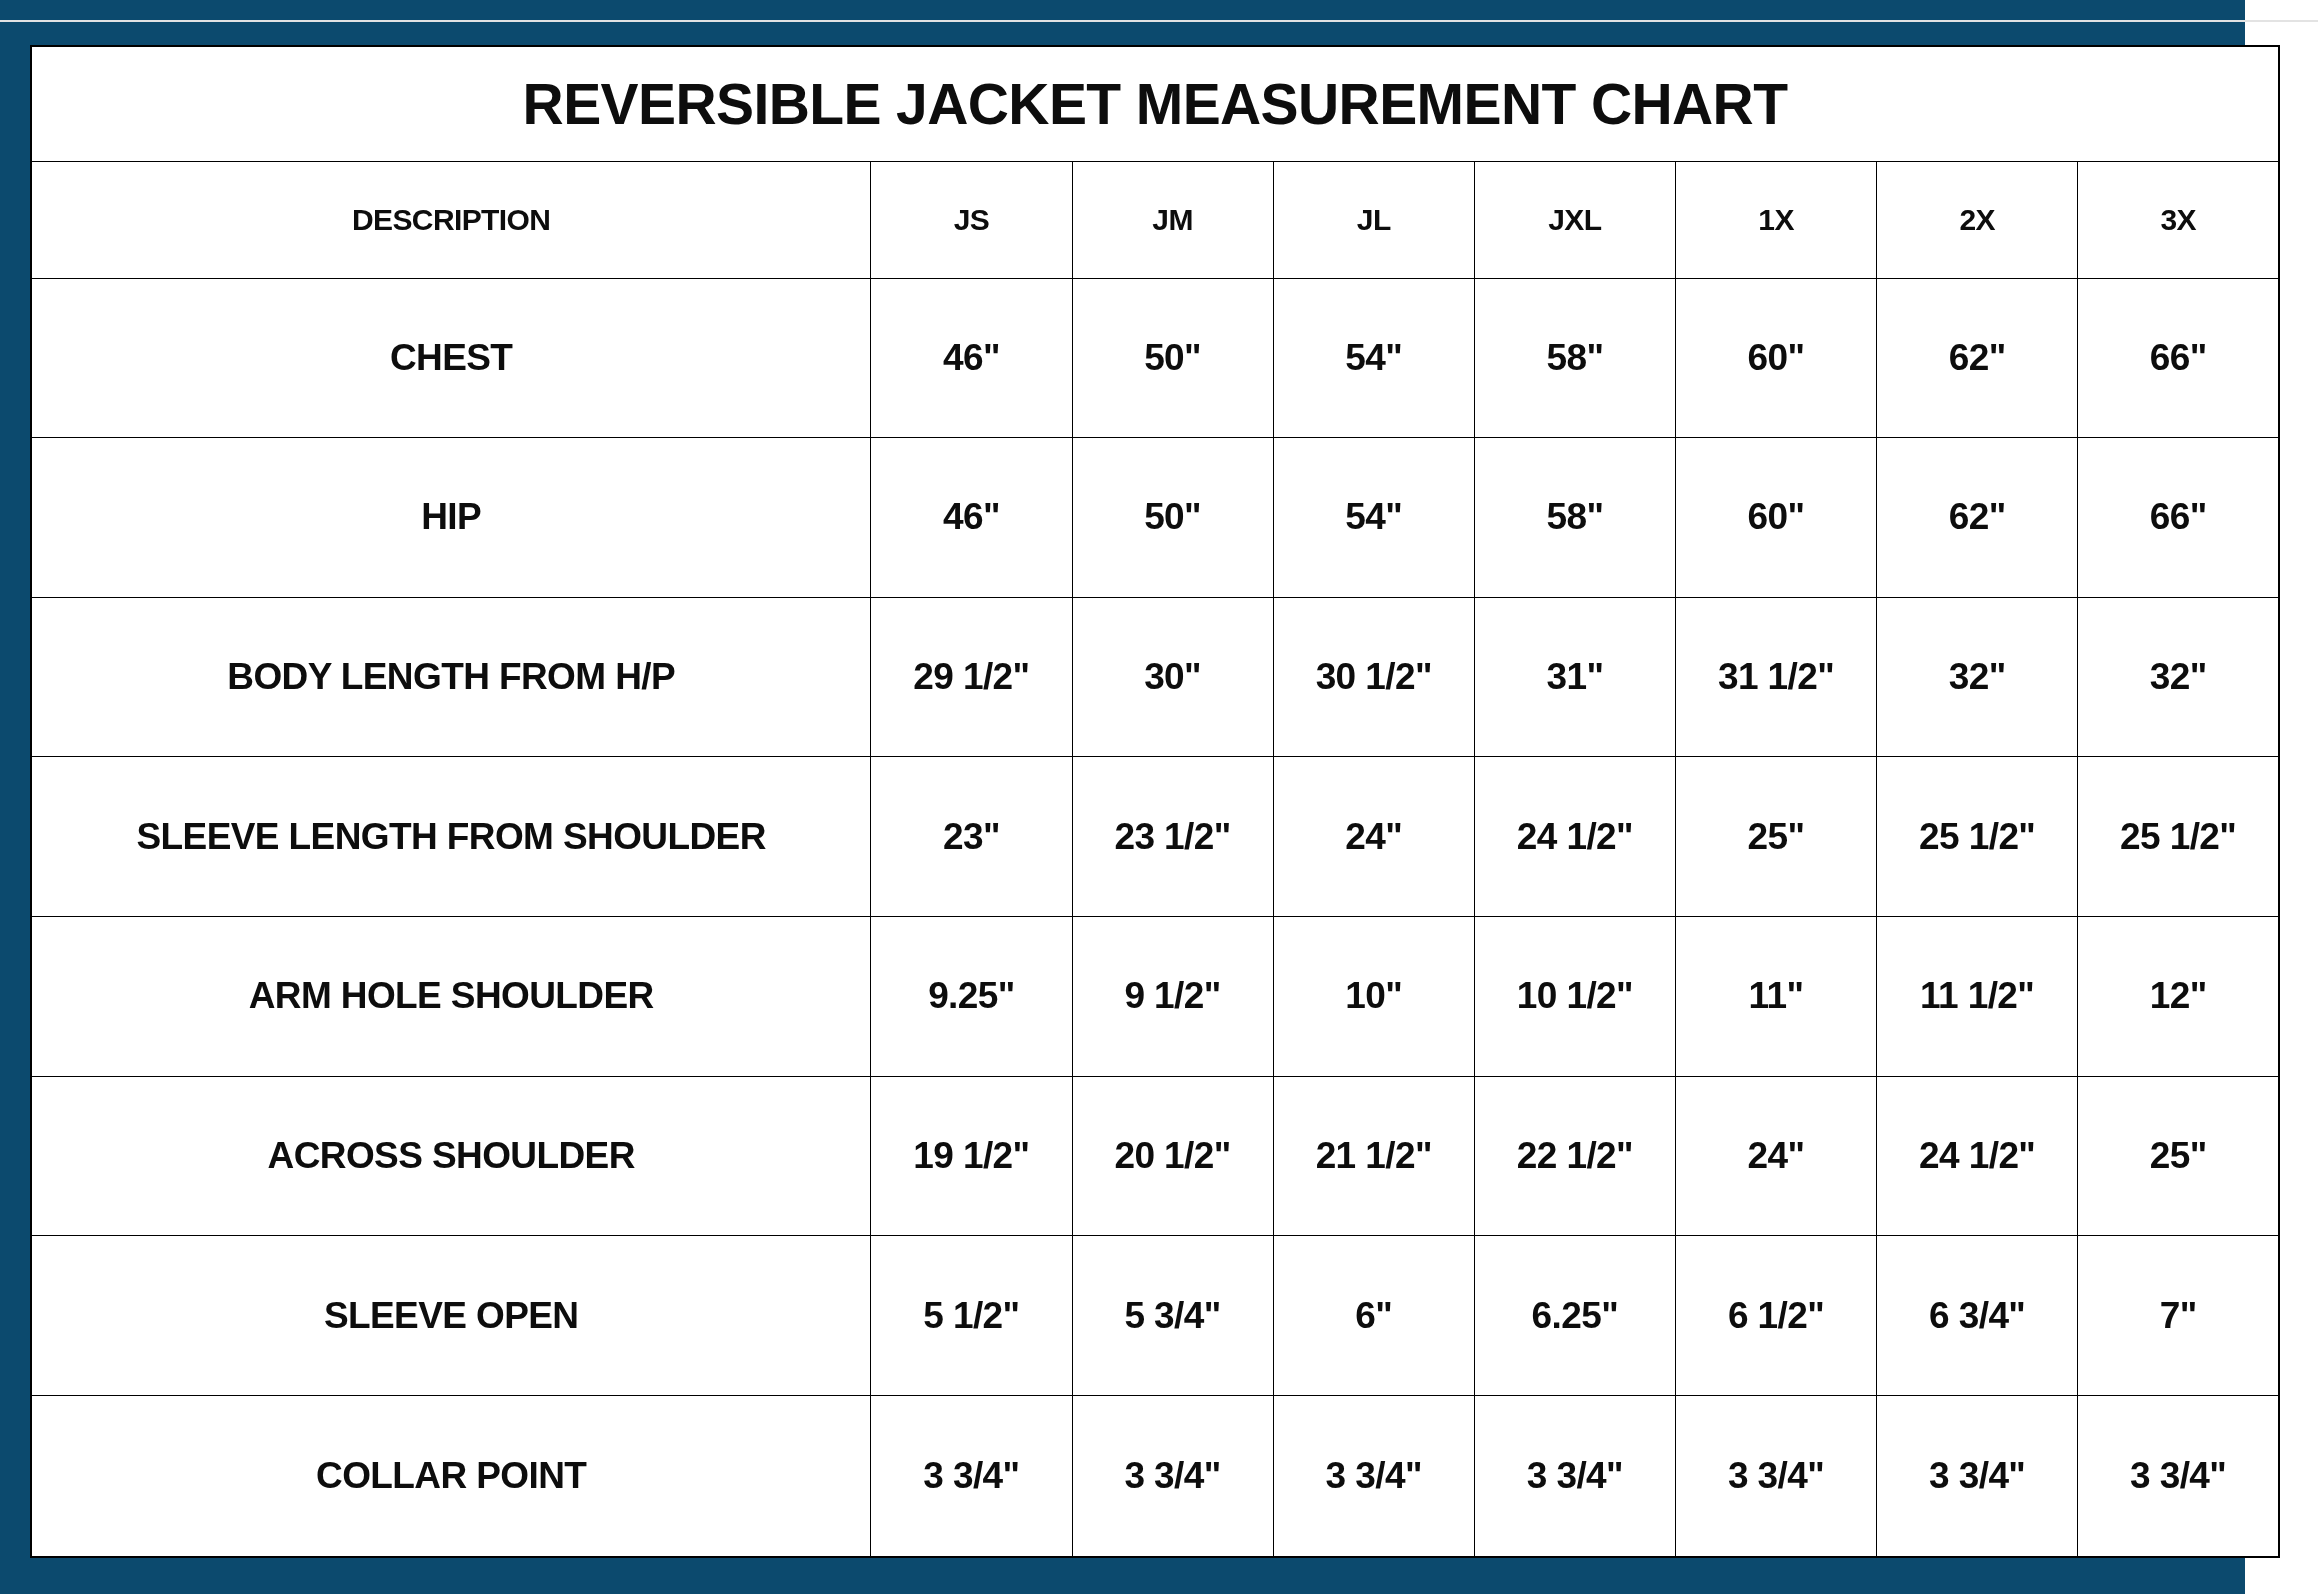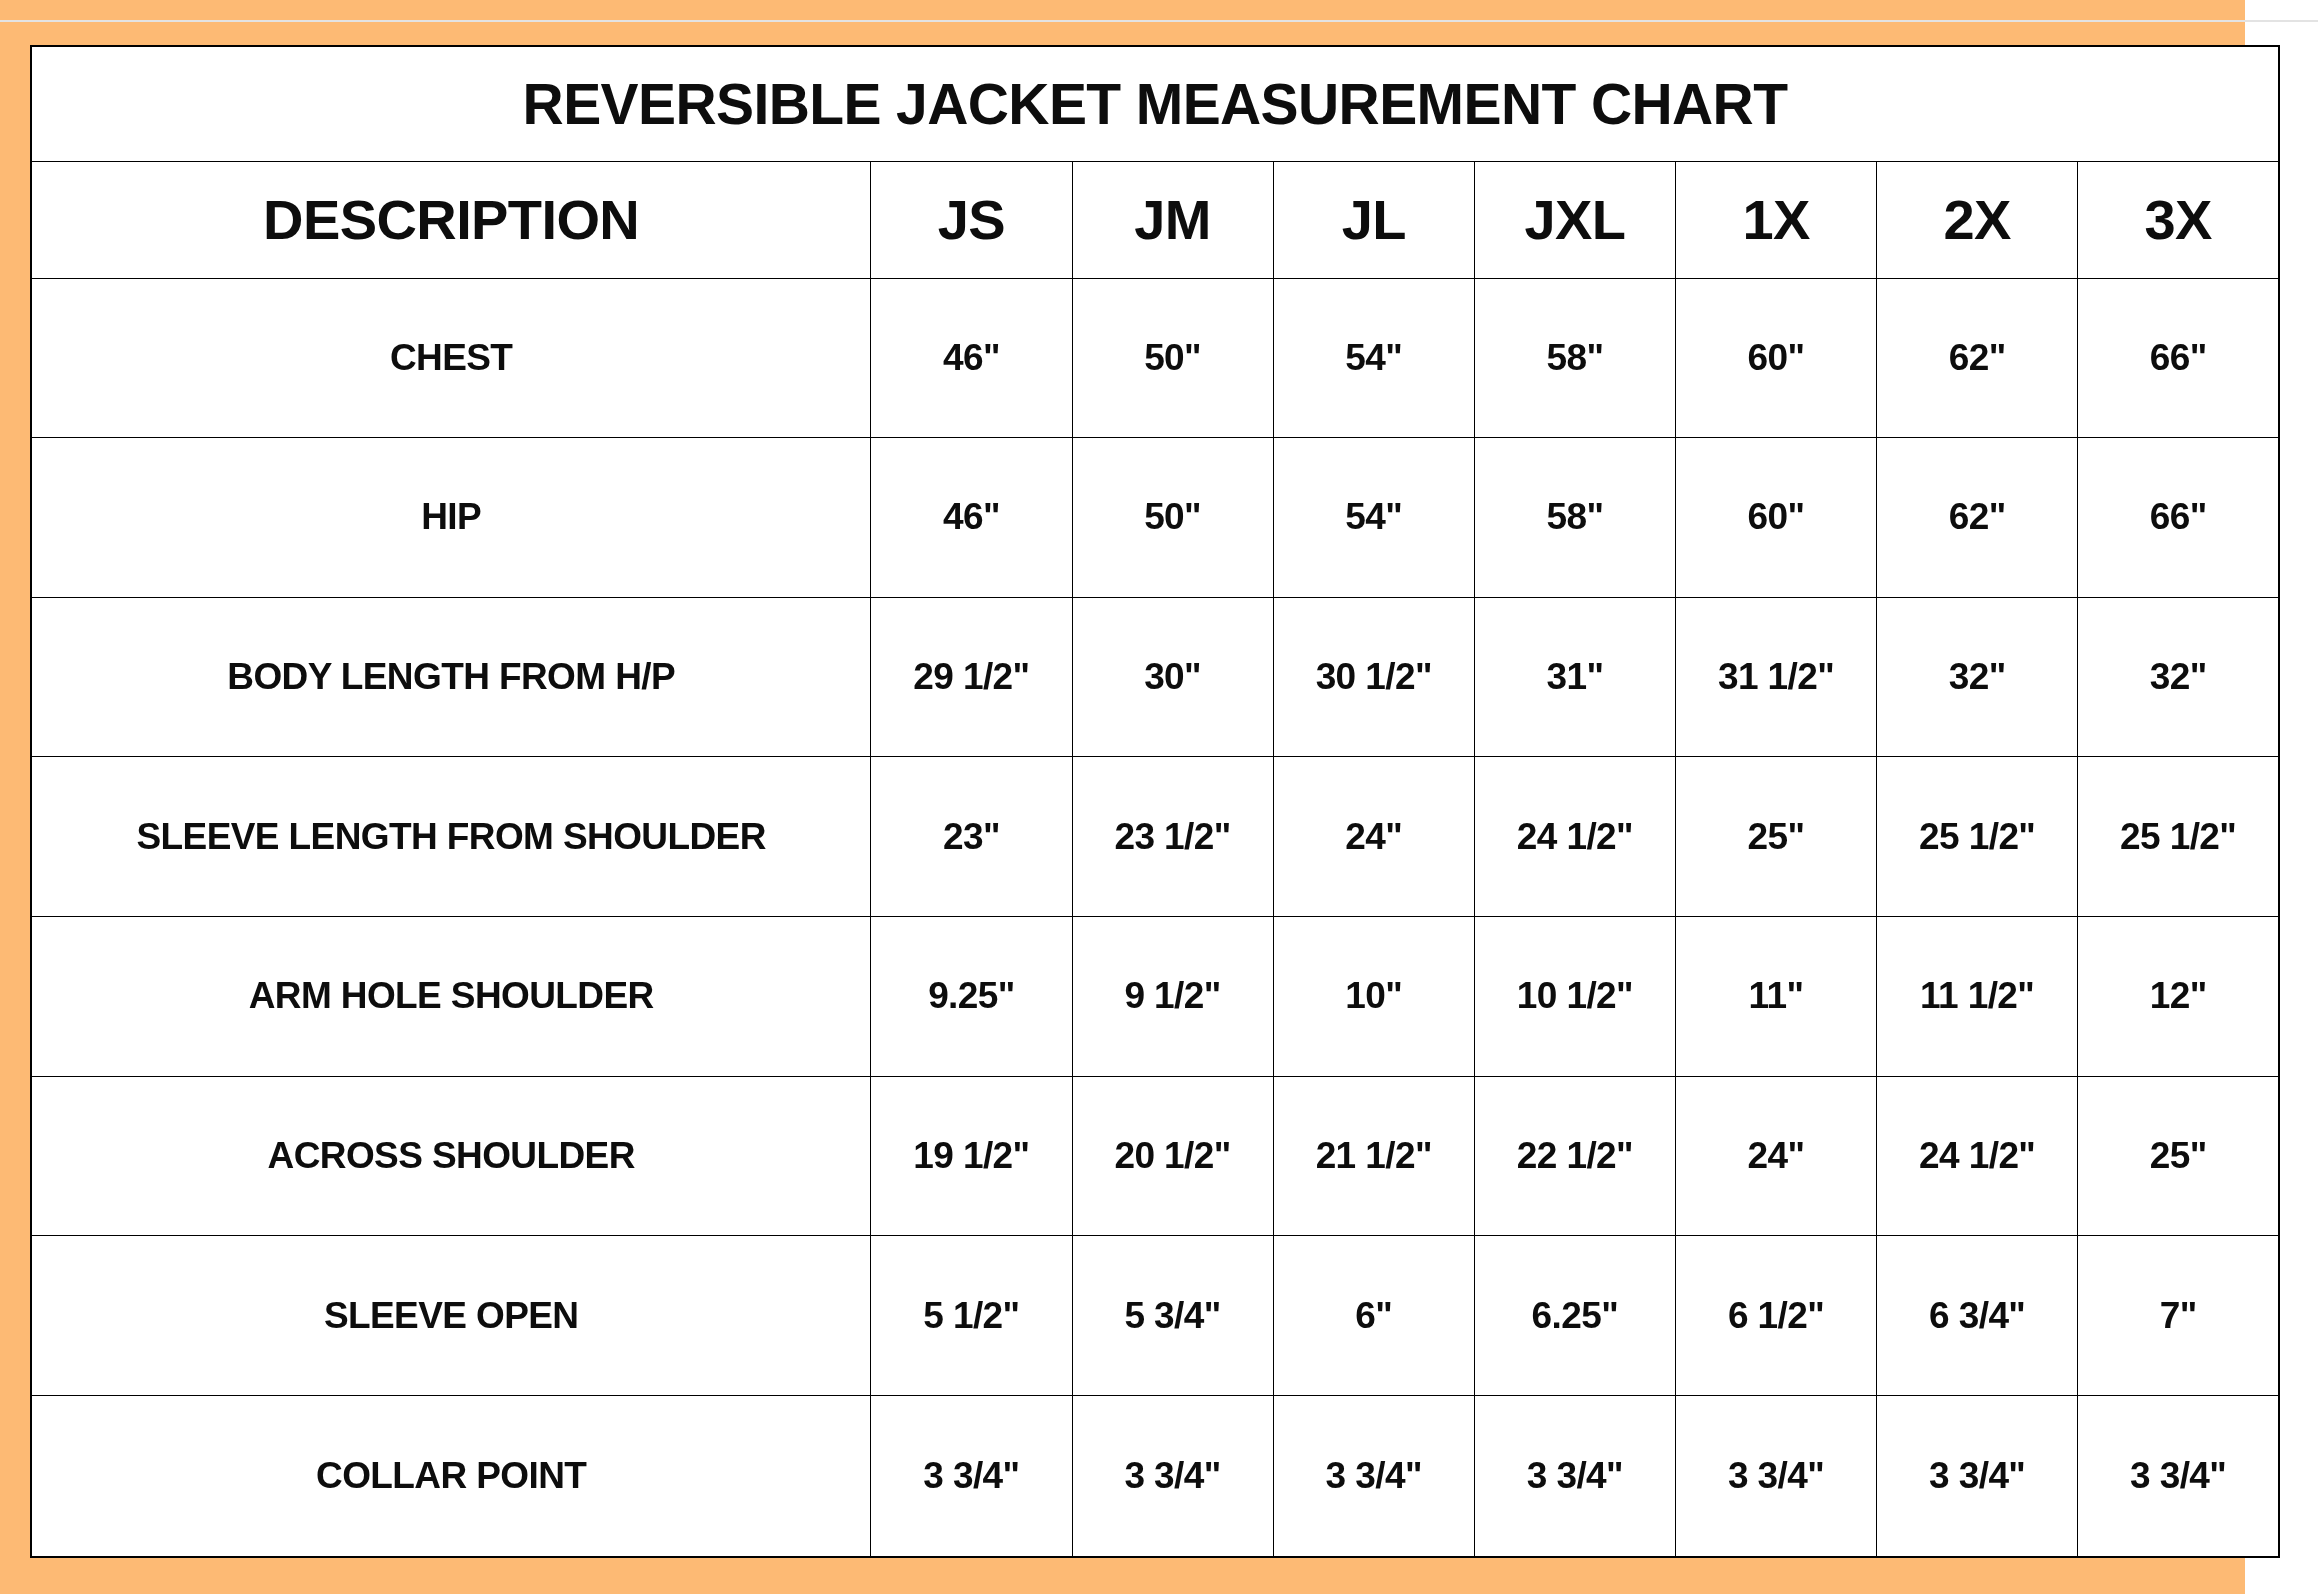--- a/index.html
+++ b/index.html
@@ -8,21 +8,21 @@
     width: 2319px;
     height: 1594px;
     background: #ffffff;
     overflow: hidden;
     font-family: "Liberation Sans", "DejaVu Sans", sans-serif;
   }
   .page {
     position: relative;
     width: 2245px;
     height: 1594px;
-    background: #fdba74;
+    background: #0c4a6e;
   }
   .top-divider {
     position: absolute;
     left: 0;
     top: 20px;
     width: 2319px;
     height: 1.7px;
     background: #e3e3e3;
   }
   .table-wrap {
@@ -50,21 +50,21 @@
     letter-spacing: -0.6px;
     white-space: nowrap;
     overflow: hidden;
   }
   tr.title-row { height: 115px; }
   td.title-cell {
     font-size: 57px;
     border-bottom: 1.7px solid #000000;
   }
   tr.header-row { height: 117px; }
-  th.head-cell { font-size: 56px; }
+  th.head-cell { font-size: 30px; }
   td.label-cell { font-size: 37px; }
   td.value-cell { font-size: 37px; }
 </style>
 </head>
 <body>
 
 <div class="page">
   <div class="top-divider"></div>
 
   <div class="table-wrap">

